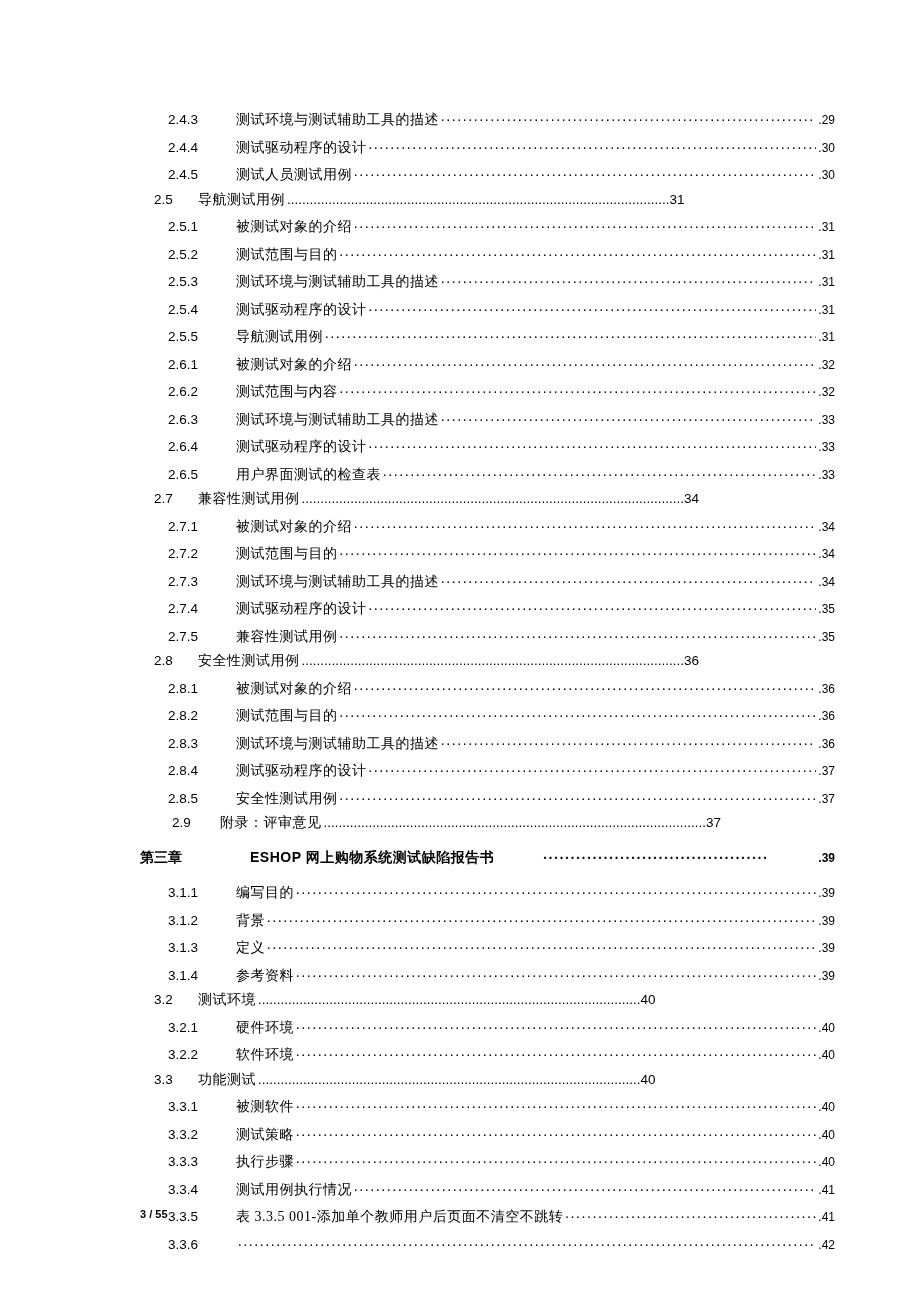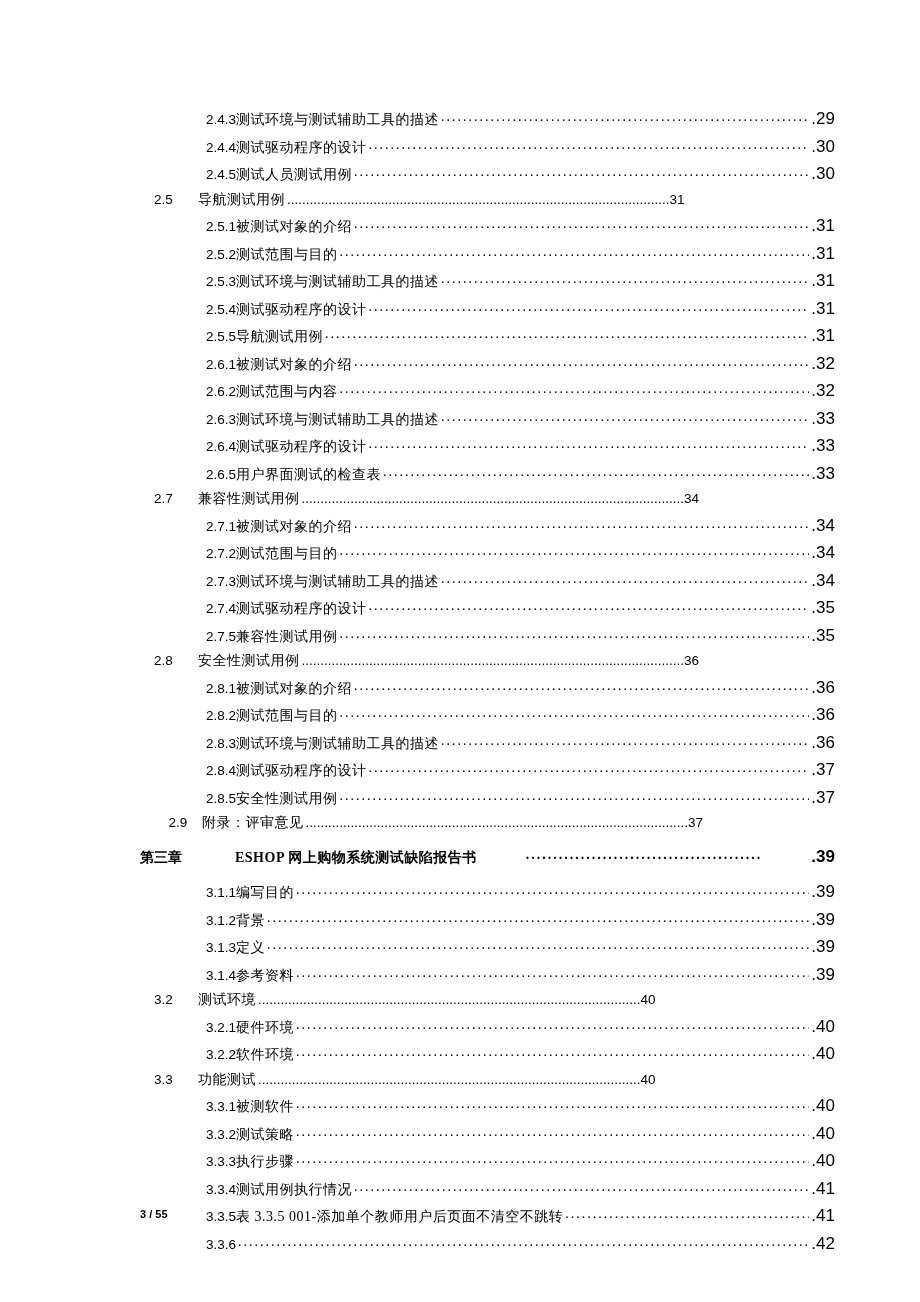--- a/index.html
+++ b/index.html
@@ -42,42 +42,42 @@
       content: "................................................................................................................................................................................................................";
       position: absolute;
       left: 0;
       top: 0;
       letter-spacing: 2px;
       color: #000;
     }
     .page {
       flex: 0 0 auto;
       font-family: Arial, sans-serif;
-      font-size: 17px;
+      font-size: 12px;
     }
     .page::before { content: "."; }
-    .level1 { margin-left: 14px; text-align: center; }
+    .level1 { margin-left: 32px; }
     .level1 .num { width: 48px; }
     .level12 { margin-left: 14px; }
     .level12 .num { width: 44px; }
     .level2 { margin-left: 28px; }
-    .level2 .num { width: 68px; text-align: right; }
+    .level2 .num { width: 68px; }
     .short-tail {
       flex: 0 0 auto;
       font-family: Arial, sans-serif;
       font-size: 13.5px;
       margin-left: 2px;
     }
     .chapter {
       font-weight: bold;
       margin-left: 0;
       gap: 47px;
     }
     .chapter .num { width: auto; margin-right: 6px; font-family: "SimSun","宋体",serif; font-size: 14px; }
-    .chapter .title { font-family: Liberation Serif, serif; }
+    .chapter .title { font-family: Liberation Sans, sans-serif; margin-left: 15px; }
     .footer {
       position: absolute;
       left: 140px;
       bottom: 82px;
       font-family: Arial, sans-serif;
       font-size: 11px;
       font-weight: bold;
     }
   </style>
 </head>

